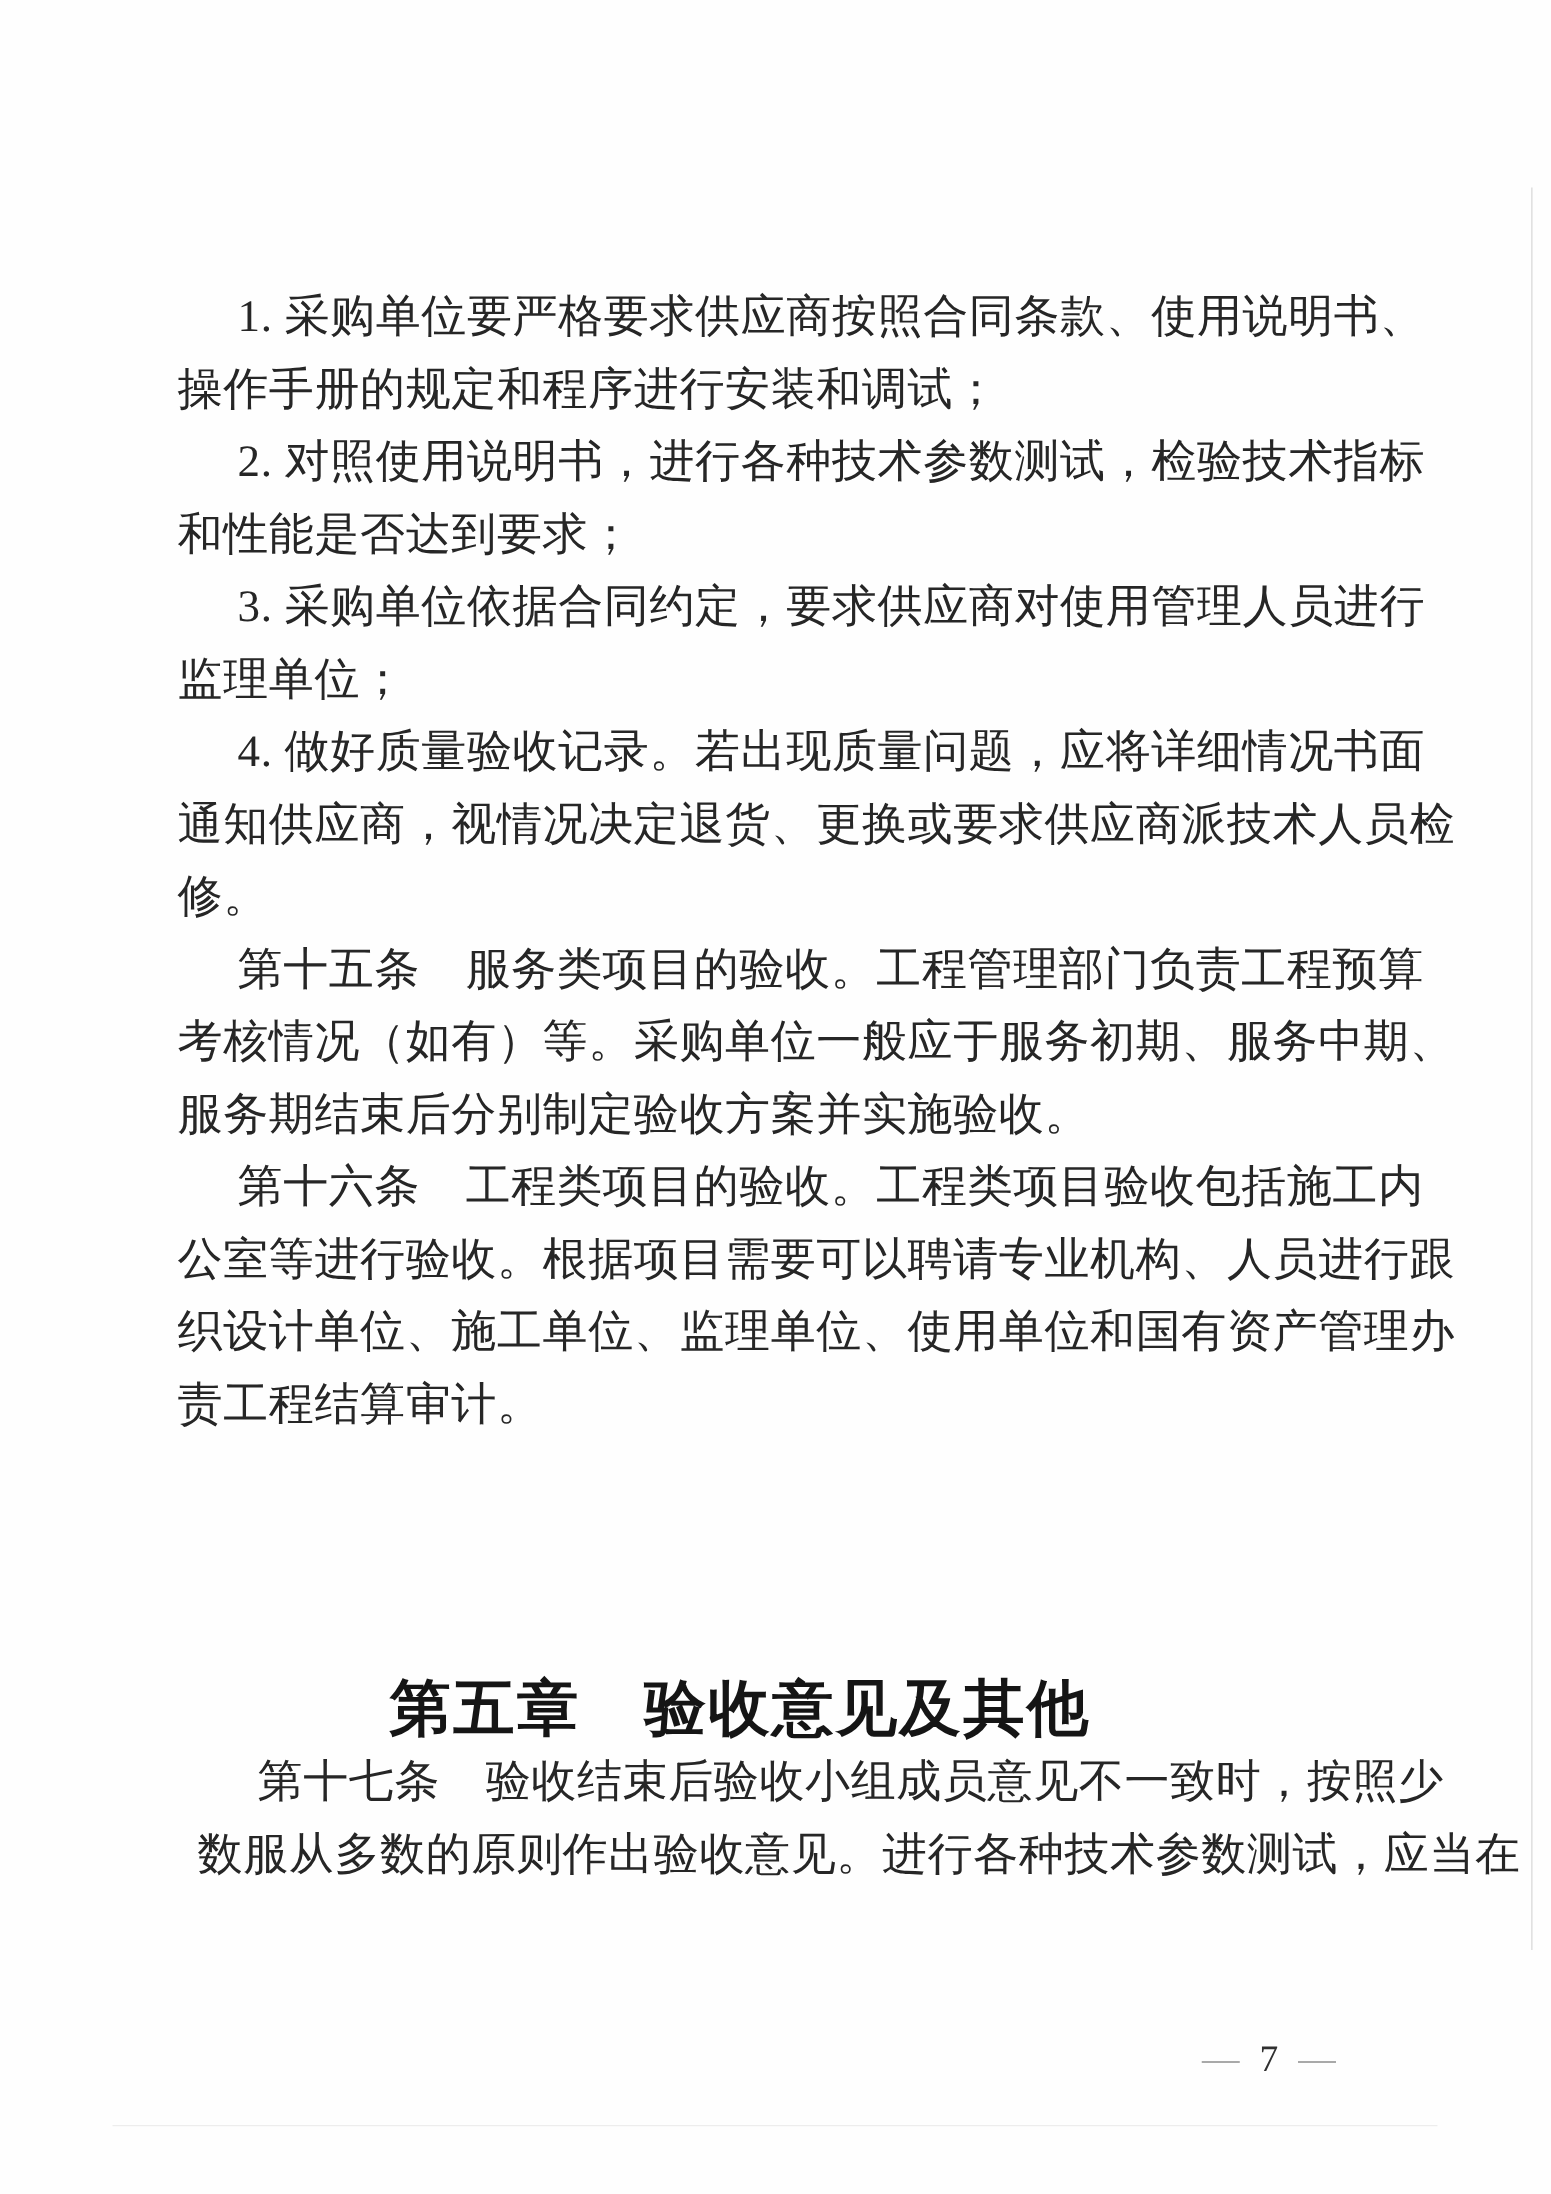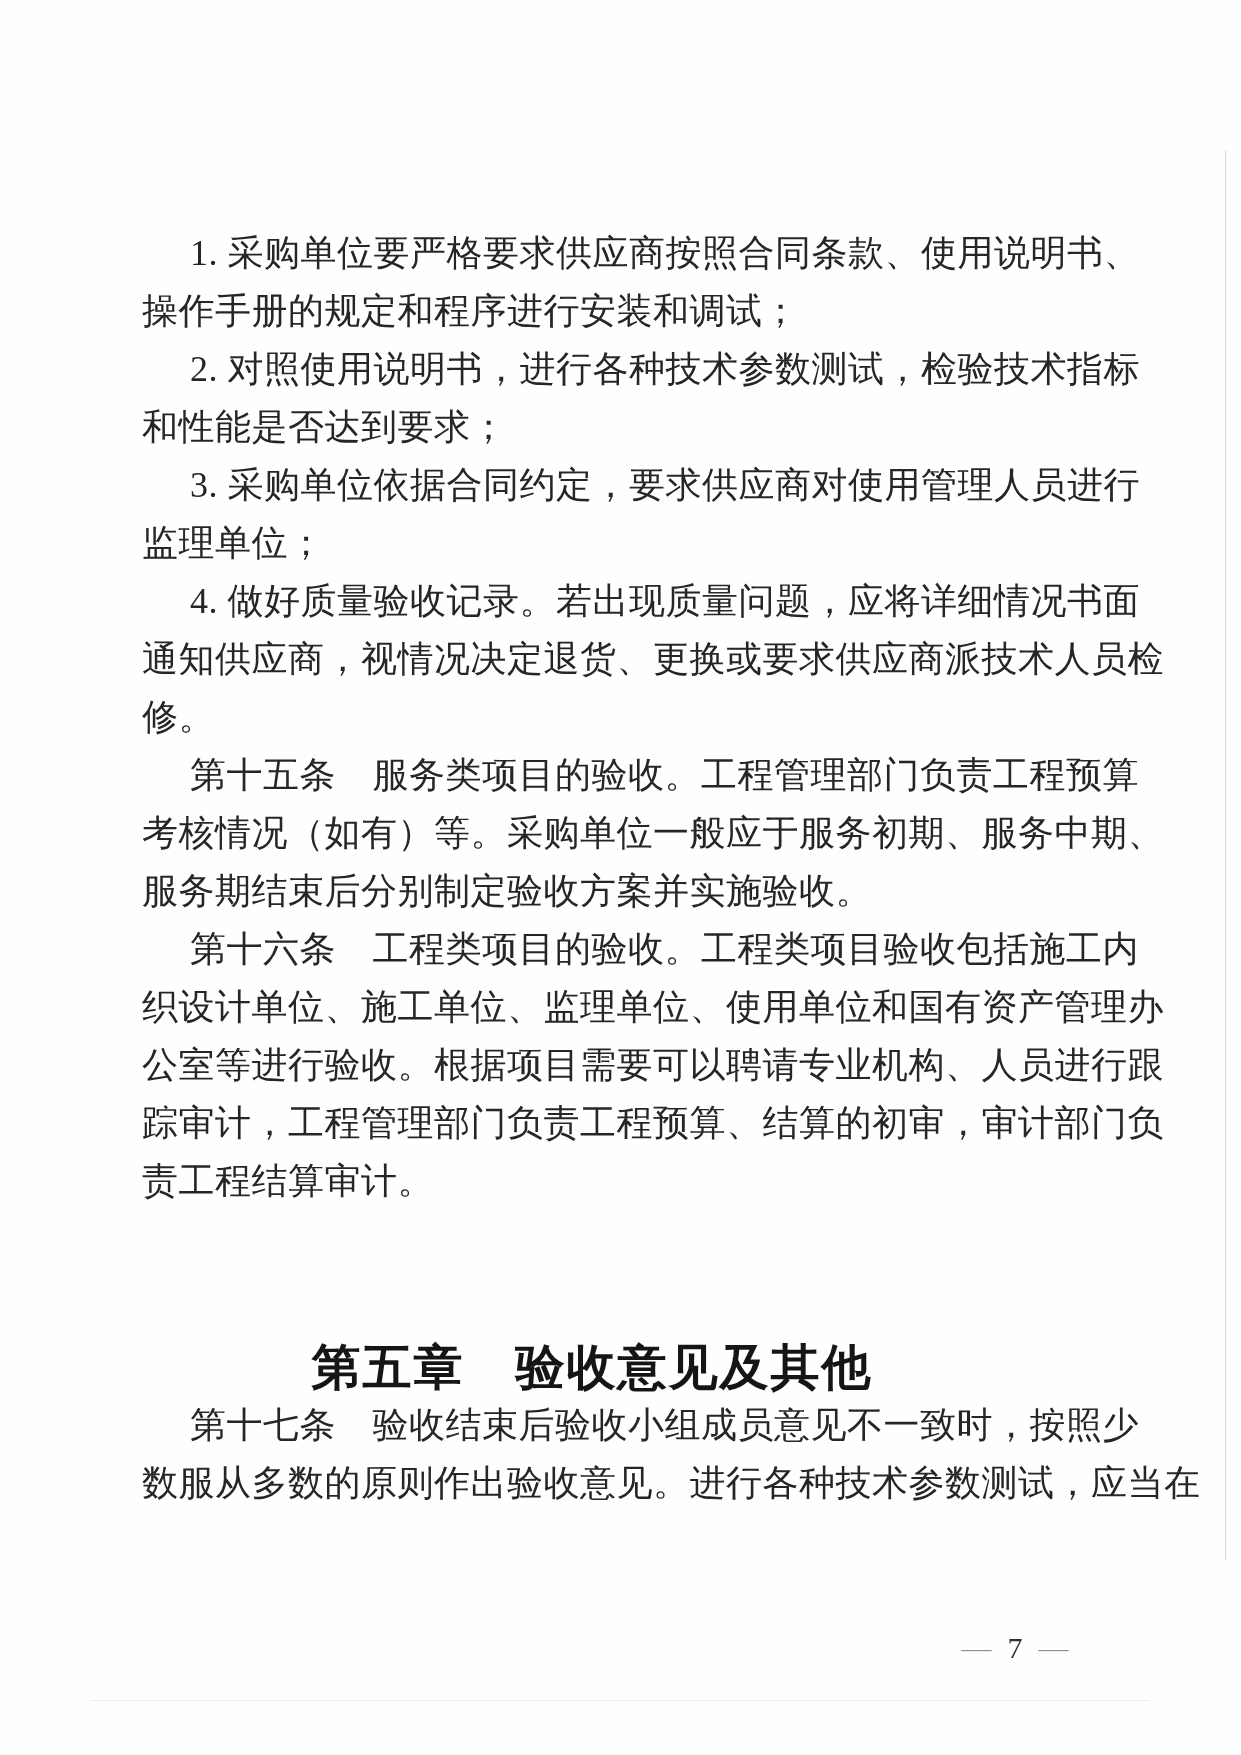--- a/index.html
+++ b/index.html
@@ -12,21 +12,21 @@
     font-family: "Liberation Serif", serif;
     color: #262626;
   }
   .body-block {
     position: absolute;
     left: 142px;
     width: 900px;
     font-size: 36px;
   }
   .block-1 { top: 224px; }
-  .block-2 { top: 1396px; }
+  .block-2 { top: 1396px; margin-left: 16px; }
   .ln {
     height: 58px;
     line-height: 58px;
     text-align: justify;
     text-align-last: justify;
     text-justify: inter-character;
     white-space: nowrap;
     letter-spacing: 0.5px;
   }
   .ln.indent { padding-left: 48px; }
@@ -88,23 +88,22 @@
     <div class="ln end">和性能是否达到要求；</div>
     <div class="ln indent">3. 采购单位依据合同约定，要求供应商对使用管理人员进行</div>
     <div class="ln end">监理单位；</div>
     <div class="ln indent">4. 做好质量验收记录。若出现质量问题，应将详细情况书面</div>
     <div class="ln">通知供应商，视情况决定退货、更换或要求供应商派技术人员检</div>
     <div class="ln end">修。</div>
     <div class="ln indent">第十五条　服务类项目的验收。工程管理部门负责工程预算</div>
     <div class="ln">考核情况（如有）等。采购单位一般应于服务初期、服务中期、</div>
     <div class="ln end">服务期结束后分别制定验收方案并实施验收。</div>
     <div class="ln indent">第十六条　工程类项目的验收。工程类项目验收包括施工内</div>
+    <div class="ln">公室等进行验收。根据项目需要可以聘请专业机构、人员进行跟</div>
     <div class="ln">织设计单位、施工单位、监理单位、使用单位和国有资产管理办</div>
-    <div class="ln">公室等进行验收。根据项目需要可以聘请专业机构、人员进行跟</div>
-    <div class="ln">踪审计，工程管理部门负责工程预算、结算的初审，审计部门负</div>
     <div class="ln end">责工程结算审计。</div>
   </div>
 
   <div class="chapter-heading">第五章　验收意见及其他</div>
 
   <div class="body-block block-2">
     <div class="ln indent">第十七条　验收结束后验收小组成员意见不一致时，按照少</div>
     <div class="ln">数服从多数的原则作出验收意见。进行各种技术参数测试，应当在</div>
   </div>
 

